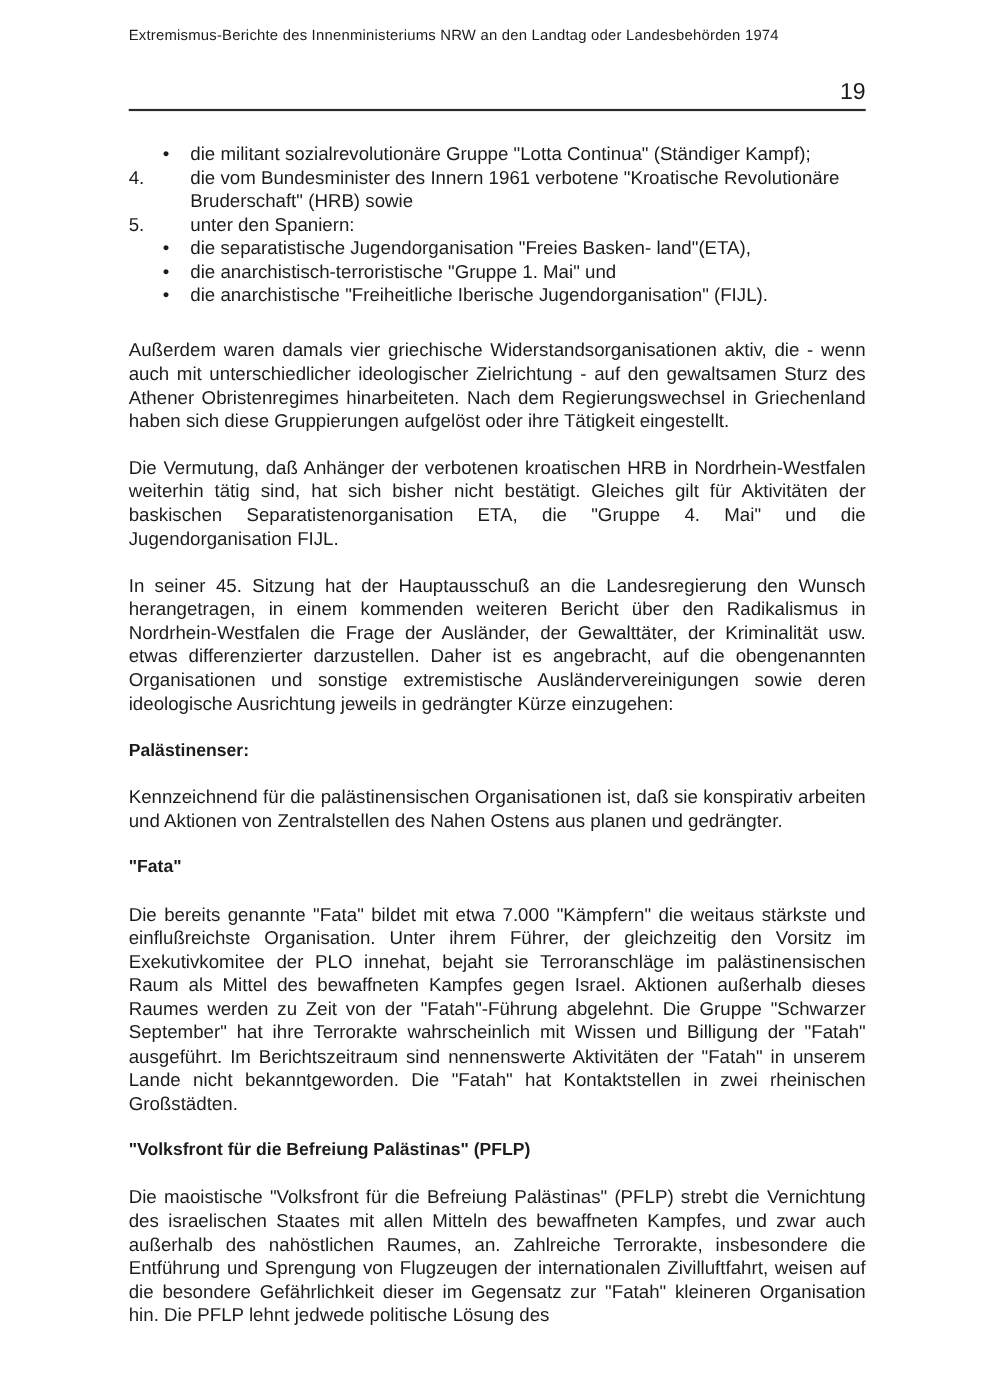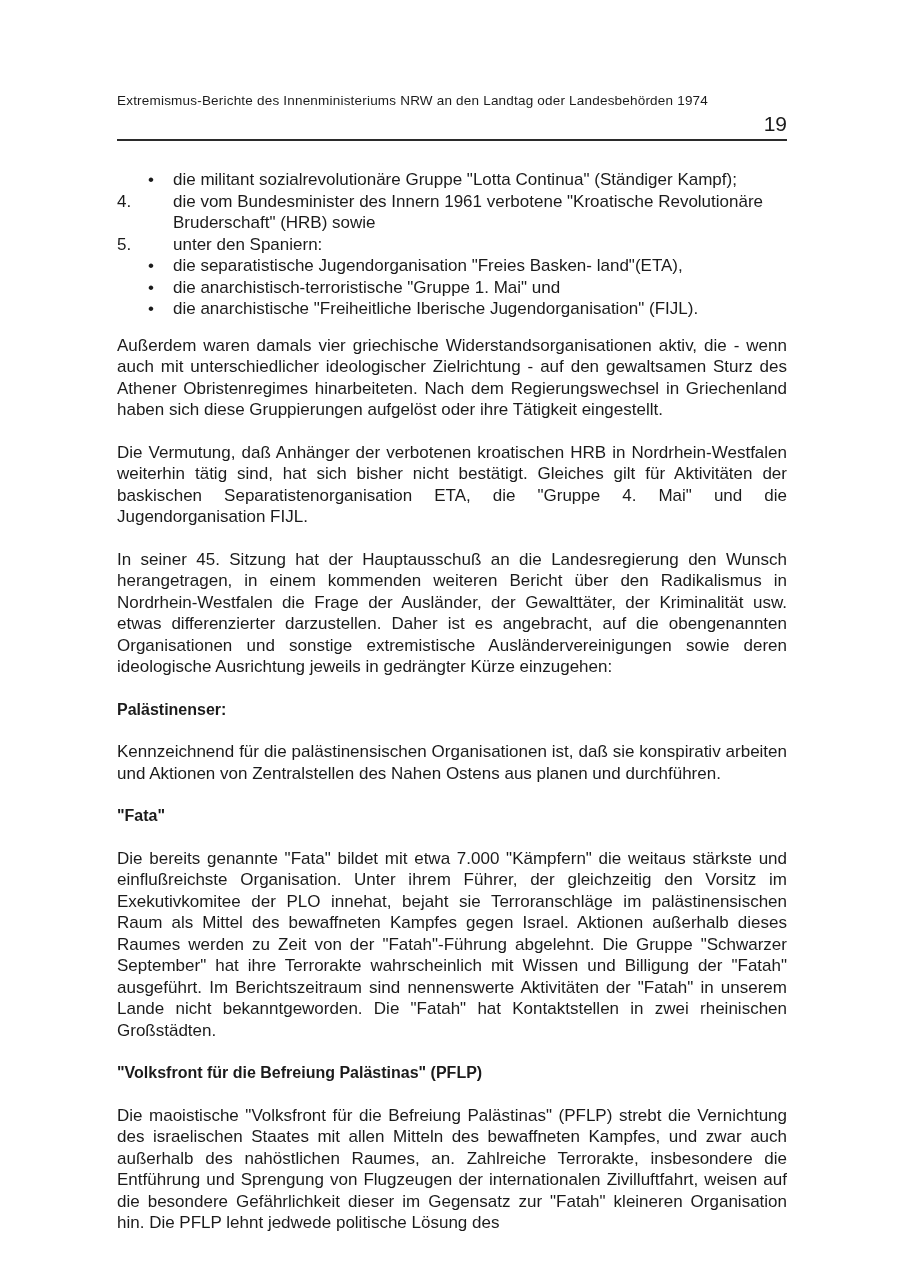--- a/index.html
+++ b/index.html
@@ -15,22 +15,22 @@
     overflow: hidden;
   }
   .content {
     position: absolute;
     left: 117px; top: 0;
     width: 670px;
     color: #1b1b1b;
   }
   .header-row {
     display: flex;
-    align-items: center;
-    padding-top: 64px;
+    align-items: flex-start;
+    padding-top: 24px;
   }
   .header-title {
     flex: 1;
     font-size: 13.5px;
     letter-spacing: 0.2px;
     white-space: nowrap;
   }
   .page-number {
     font-size: 21px;
     margin-top: 48px;
@@ -52,21 +52,21 @@
     box-sizing: border-box;
   }
   .list-marker.bullet { padding-left: 31px; }
   .list-text { flex: 1; }
   .block-paragraph {
     font-size: 17px;
     line-height: 21.5px;
     text-align: justify;
     margin: 21px 0 0 0;
   }
-  .block-paragraph.after-list { margin-top: 15px; }
+  .block-paragraph.after-list { margin-top: 28px; }
   .block-heading {
     font-size: 16px;
     line-height: 21.5px;
     font-weight: 700;
     margin: 21px 0 0 0;
   }
 </style>
 </head>
 <body>
 
@@ -111,21 +111,21 @@
       </div>
 
       <p class="block-paragraph after-list">Außerdem waren damals vier griechische Widerstandsorganisationen aktiv, die - wenn auch mit unterschiedlicher ideologischer Zielrichtung - auf den gewaltsamen Sturz des Athener Obristenregimes hinarbeiteten. Nach dem Regierungswechsel in Griechenland haben sich diese Gruppierungen aufgelöst oder ihre Tätigkeit eingestellt.</p>
 
       <p class="block-paragraph">Die Vermutung, daß Anhänger der verbotenen kroatischen HRB in Nordrhein-Westfalen weiterhin tätig sind, hat sich bisher nicht bestätigt. Gleiches gilt für Aktivitäten der baskischen Separatistenorganisation ETA, die "Gruppe 4. Mai" und die Jugendorganisation FIJL.</p>
 
       <p class="block-paragraph">In seiner 45. Sitzung hat der Hauptausschuß an die Landesregierung den Wunsch herangetragen, in einem kommenden weiteren Bericht über den Radikalismus in Nordrhein-Westfalen die Frage der Ausländer, der Gewalttäter, der Kriminalität usw. etwas differenzierter darzustellen. Daher ist es angebracht, auf die obengenannten Organisationen und sonstige extremistische Ausländervereinigungen sowie deren ideologische Ausrichtung jeweils in gedrängter Kürze einzugehen:</p>
 
       <h2 class="block-heading">Palästinenser:</h2>
 
-      <p class="block-paragraph">Kennzeichnend für die palästinensischen Organisationen ist, daß sie konspirativ arbeiten und Aktionen von Zentralstellen des Nahen Ostens aus planen und durchführen.</p>
+      <p class="block-paragraph">Kennzeichnend für die palästinensischen Organisationen ist, daß sie konspirativ arbeiten und Aktionen von Zentralstellen des Nahen Ostens aus planen und gedrängter.</p>
 
       <h2 class="block-heading">"Fata"</h2>
 
       <p class="block-paragraph">Die bereits genannte "Fata" bildet mit etwa 7.000 "Kämpfern" die weitaus stärkste und einflußreichste Organisation. Unter ihrem Führer, der gleichzeitig den Vorsitz im Exekutivkomitee der PLO innehat, bejaht sie Terroranschläge im palästinensischen Raum als Mittel des bewaffneten Kampfes gegen Israel. Aktionen außerhalb dieses Raumes werden zu Zeit von der "Fatah"-Führung abgelehnt. Die Gruppe "Schwarzer September" hat ihre Terrorakte wahrscheinlich mit Wissen und Billigung der "Fatah" ausgeführt. Im Berichtszeitraum sind nennenswerte Aktivitäten der "Fatah" in unserem Lande nicht bekanntgeworden. Die "Fatah" hat Kontaktstellen in zwei rheinischen Großstädten.</p>
 
       <h2 class="block-heading">"Volksfront für die Befreiung Palästinas" (PFLP)</h2>
 
       <p class="block-paragraph">Die maoistische "Volksfront für die Befreiung Palästinas" (PFLP) strebt die Vernichtung des israelischen Staates mit allen Mitteln des bewaffneten Kampfes, und zwar auch außerhalb des nahöstlichen Raumes, an. Zahlreiche Terrorakte, insbesondere die Entführung und Sprengung von Flugzeugen der internationalen Zivilluftfahrt, weisen auf die besondere Gefährlichkeit dieser im Gegensatz zur "Fatah" kleineren Organisation hin. Die PFLP lehnt jedwede politische Lösung des</p>
 
     </main>

